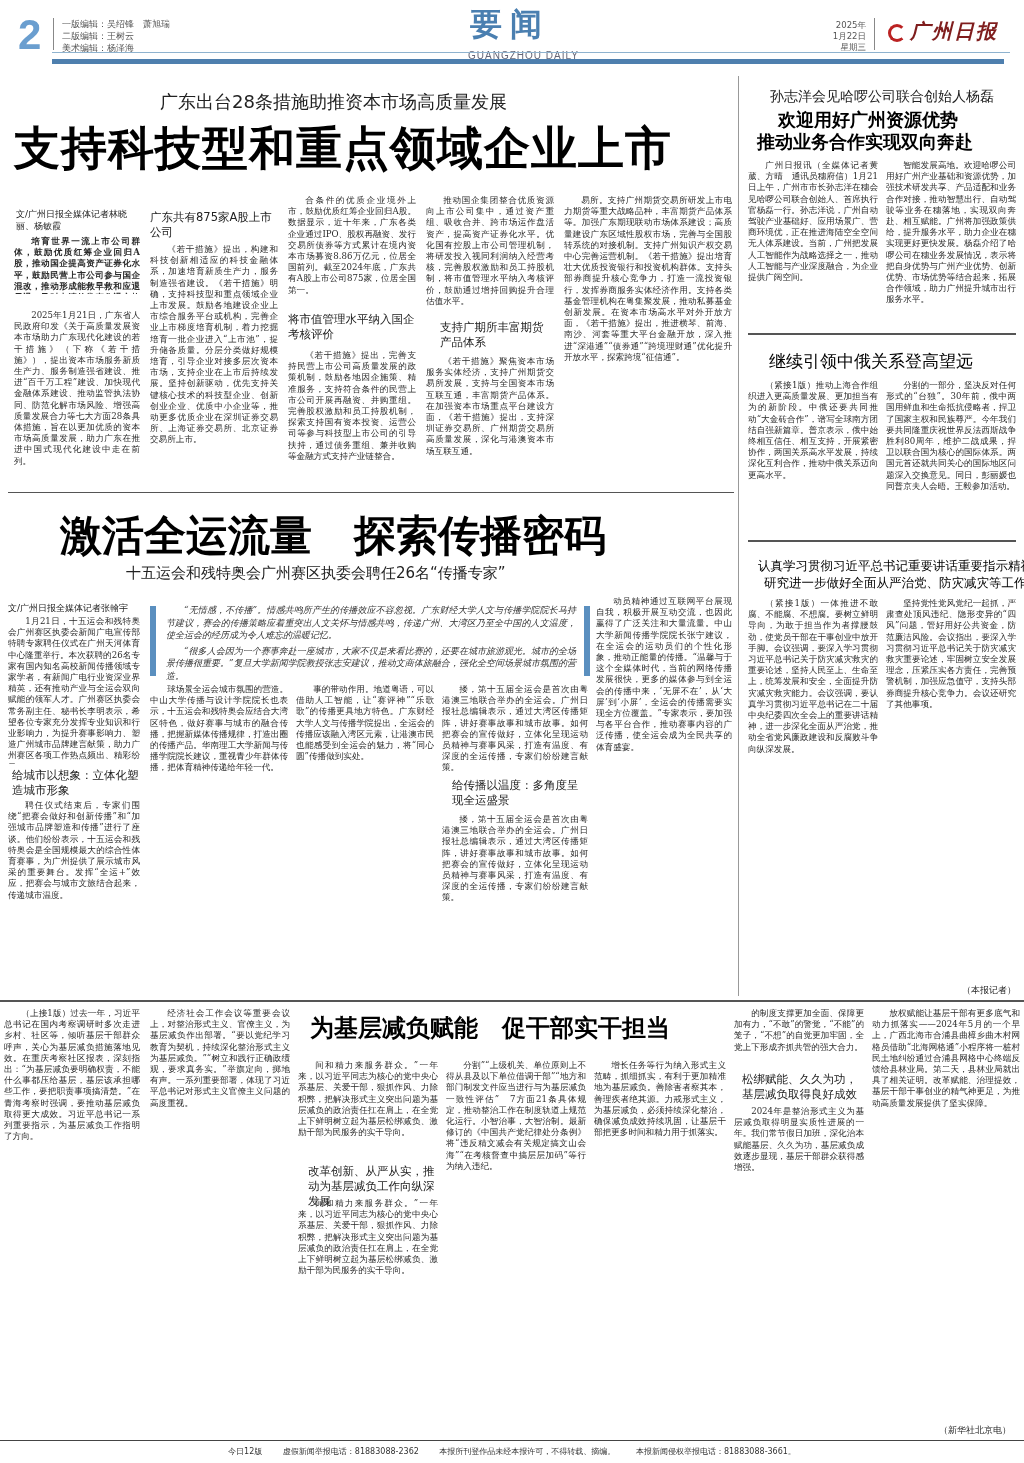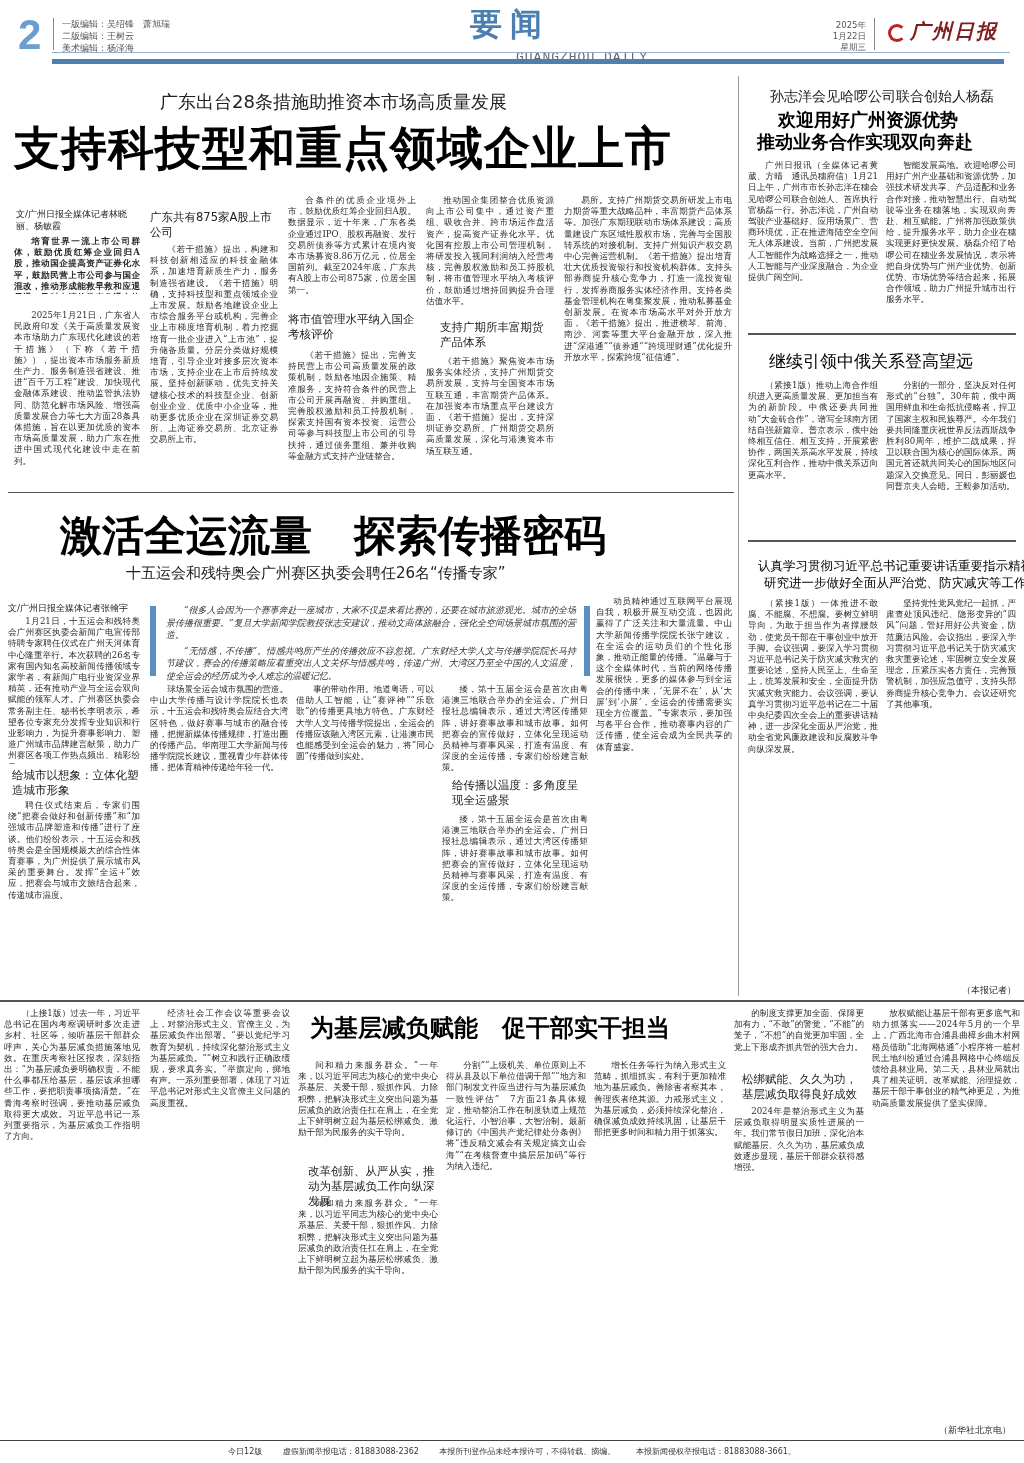--- a/index.html
+++ b/index.html
@@ -4,21 +4,21 @@
 <style>
   * { box-sizing: border-box; margin: 0; padding: 0; }
   html, body { width: 1024px; height: 1463px; background: #fff; overflow: hidden; }
   body { position: relative; font-family: "DejaVu Serif", "Liberation Serif", serif; color: #1a1a1a; }
 
   .masthead { position: absolute; left: 0; top: 0; width: 1024px; height: 70px; }
   .page-num { position: absolute; left: 18px; top: 14px; font-family: "Liberation Sans", sans-serif; font-weight: bold; font-size: 42px; color: #6a9ecf; line-height: 1; }
   .vsep { position: absolute; width: 1px; background: #888; }
   .editors { position: absolute; left: 62px; top: 18px; font-family: "DejaVu Sans", sans-serif; font-size: 9px; color: #555; line-height: 12px; }
   .section-title { position: absolute; left: 470px; top: 8px; font-family: "DejaVu Serif", serif; font-weight: bold; font-size: 32px; color: #4a7fb0; letter-spacing: 8px; line-height: 1; }
-  .section-sub { position: absolute; left: 468px; top: 50px; font-family: Liberation Mono, monospace; font-size: 13px; color: #667; letter-spacing: 1px; margin-left: 48px; }
+  .section-sub { position: absolute; left: 468px; top: 50px; font-family: Liberation Sans, sans-serif; font-size: 10px; color: #667; letter-spacing: 1px; }
   .rule-thin { position: absolute; left: 52px; top: 52px; width: 958px; height: 1px; background: #8fb3cf; }
   .rule-thick { position: absolute; left: 52px; top: 59px; width: 952px; height: 5px; background: #4e7fae; }
   .date { position: absolute; left: 820px; top: 20px; font-family: "DejaVu Sans", sans-serif; font-size: 8.5px; color: #555; text-align: right; line-height: 11px; width: 46px; }
   .logo { position: absolute; left: 888px; top: 18px; font-family: "DejaVu Serif", serif; font-style: italic; font-weight: bold; font-size: 20px; color: #7f1d1d; letter-spacing: 2px; }
   .logo-mark { display: inline-block; width: 18px; height: 18px; border: 3px solid #b22; border-radius: 50%; border-right-color: transparent; vertical-align: middle; margin-right: 4px; }
 
   .kicker { position: absolute; font-family: "DejaVu Sans", sans-serif; color: #222; white-space: nowrap; }
   .headline { position: absolute; font-family: "DejaVu Serif", serif; font-weight: bold; color: #000; white-space: nowrap; }
   .byline { position: absolute; font-size: 9px; line-height: 12px; color: #222; }
   .subhead { position: absolute; font-family: "DejaVu Sans", sans-serif; font-size: 11.5px; line-height: 15px; color: #222; }
@@ -138,22 +138,22 @@
       <p>1月21日，十五运会和残特奥会广州赛区执委会新闻广电宣传部特聘专家聘任仪式在广州天河体育中心隆重举行。本次获聘的26名专家有国内知名高校新闻传播领域专家学者，有新闻广电行业资深业界精英，还有推动产业与全运会双向赋能的领军人才。广州赛区执委会常务副主任、秘书长李明表示，希望各位专家充分发挥专业知识和行业影响力，为提升赛事影响力、塑造广州城市品牌建言献策，助力广州赛区各项工作热点频出、精彩纷呈。</p>
     </div>
   <div class="subhead" style="left:12px;top:768px;width:132px;">给城市以想象：立体化塑造城市形象</div>
   <div class="col" style="left:8px;top:800px;width:132px;height:195px;">
       <p>聘任仪式结束后，专家们围绕“把赛会做好和创新传播”和“加强城市品牌塑造和传播”进行了座谈。他们纷纷表示，十五运会和残特奥会是全国规模最大的综合性体育赛事，为广州提供了展示城市风采的重要舞台。发挥“全运+”效应，把赛会与城市文旅结合起来，传递城市温度。</p>
     </div>
 
   <div class="quote-box">
     <div class="quote-bar" style="left:0;"></div>
     <div class="quote-text">
+      <p>“无情感，不传播”。情感共鸣所产生的传播效应不容忽视。广东财经大学人文与传播学院院长马持节建议，赛会的传播策略应着重突出人文关怀与情感共鸣，传递广州、大湾区乃至全中国的人文温度，使全运会的经历成为令人难忘的温暖记忆。</p>
       <p>“很多人会因为一个赛事奔赴一座城市，大家不仅是来看比赛的，还要在城市旅游观光。城市的全场景传播很重要。”复旦大学新闻学院教授张志安建议，推动文商体旅融合，强化全空间场景城市氛围的营造。</p>
-      <p>“无情感，不传播”。情感共鸣所产生的传播效应不容忽视。广东财经大学人文与传播学院院长马持节建议，赛会的传播策略应着重突出人文关怀与情感共鸣，传递广州、大湾区乃至全中国的人文温度，使全运会的经历成为令人难忘的温暖记忆。</p>
     </div>
     <div class="quote-bar" style="left:434px;"></div>
   </div>
 
   <div class="col" style="left:150px;top:684px;width:138px;height:310px;">
       <p>球场景全运会城市氛围的营造。中山大学传播与设计学院院长也表示，十五运会和残特奥会应结合大湾区特色，做好赛事与城市的融合传播，把握新媒体传播规律，打造出圈的传播产品。华南理工大学新闻与传播学院院长建议，重视青少年群体传播，把体育精神传递给年轻一代。</p>
     </div>
   <div class="col" style="left:296px;top:684px;width:138px;height:310px;">
       <p>事的带动作用。地道粤语，可以借助人工智能，让“赛评神”“乐歌歌”的传播更具地方特色。广东财经大学人文与传播学院提出，全运会的传播应该融入湾区元素，让港澳市民也能感受到全运会的魅力，将“同心圆”传播做到实处。</p>
     </div>

